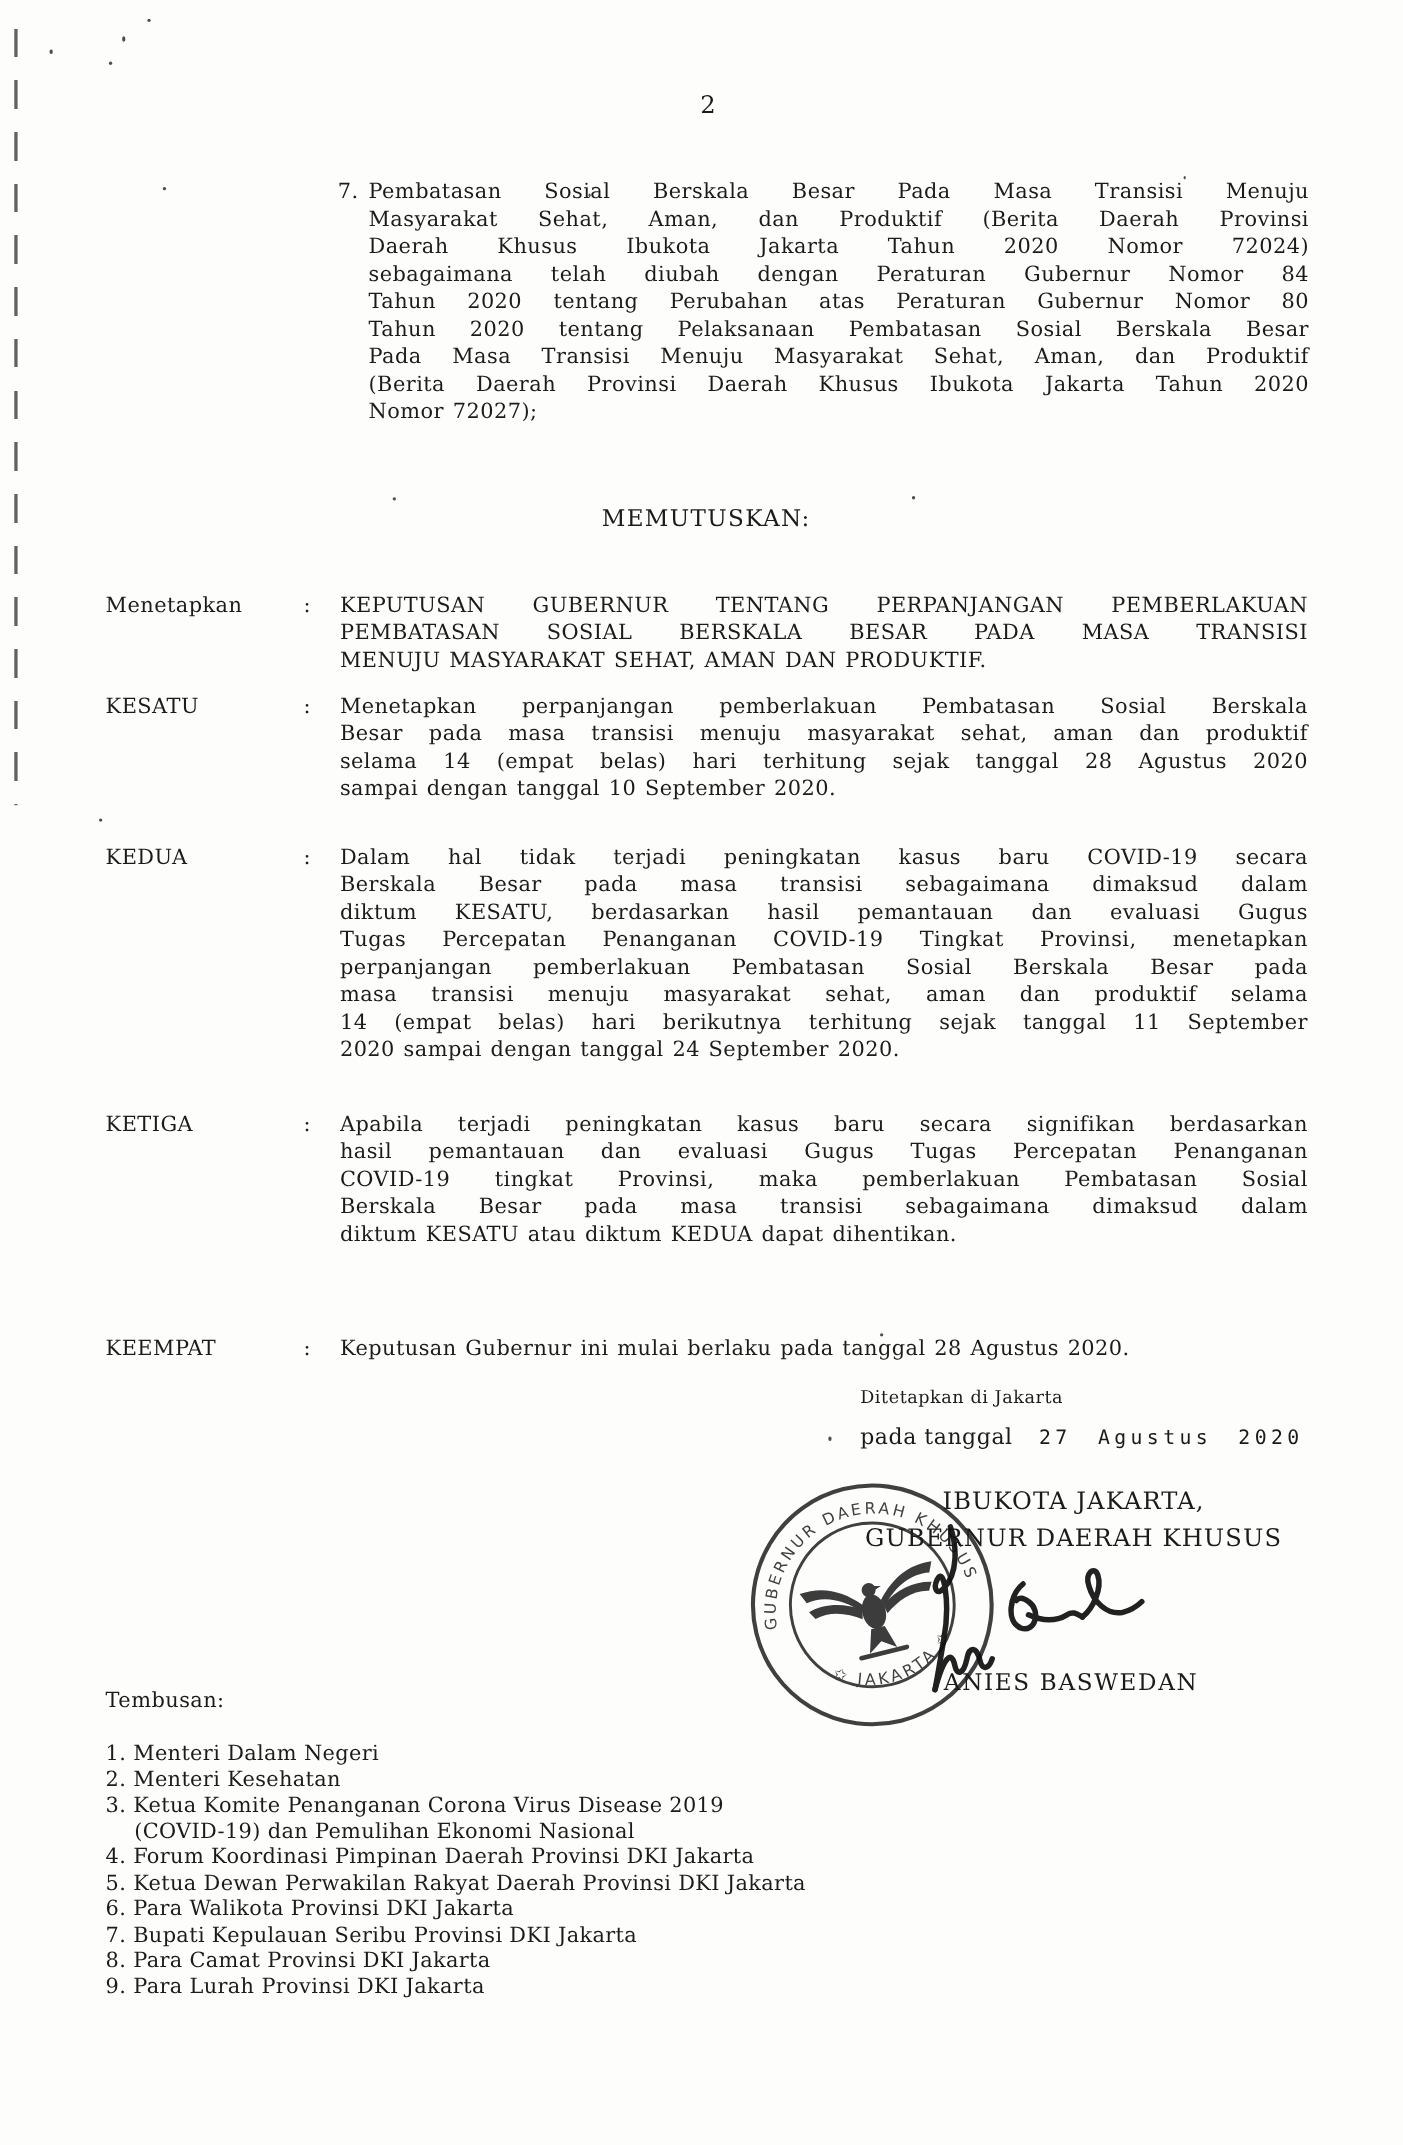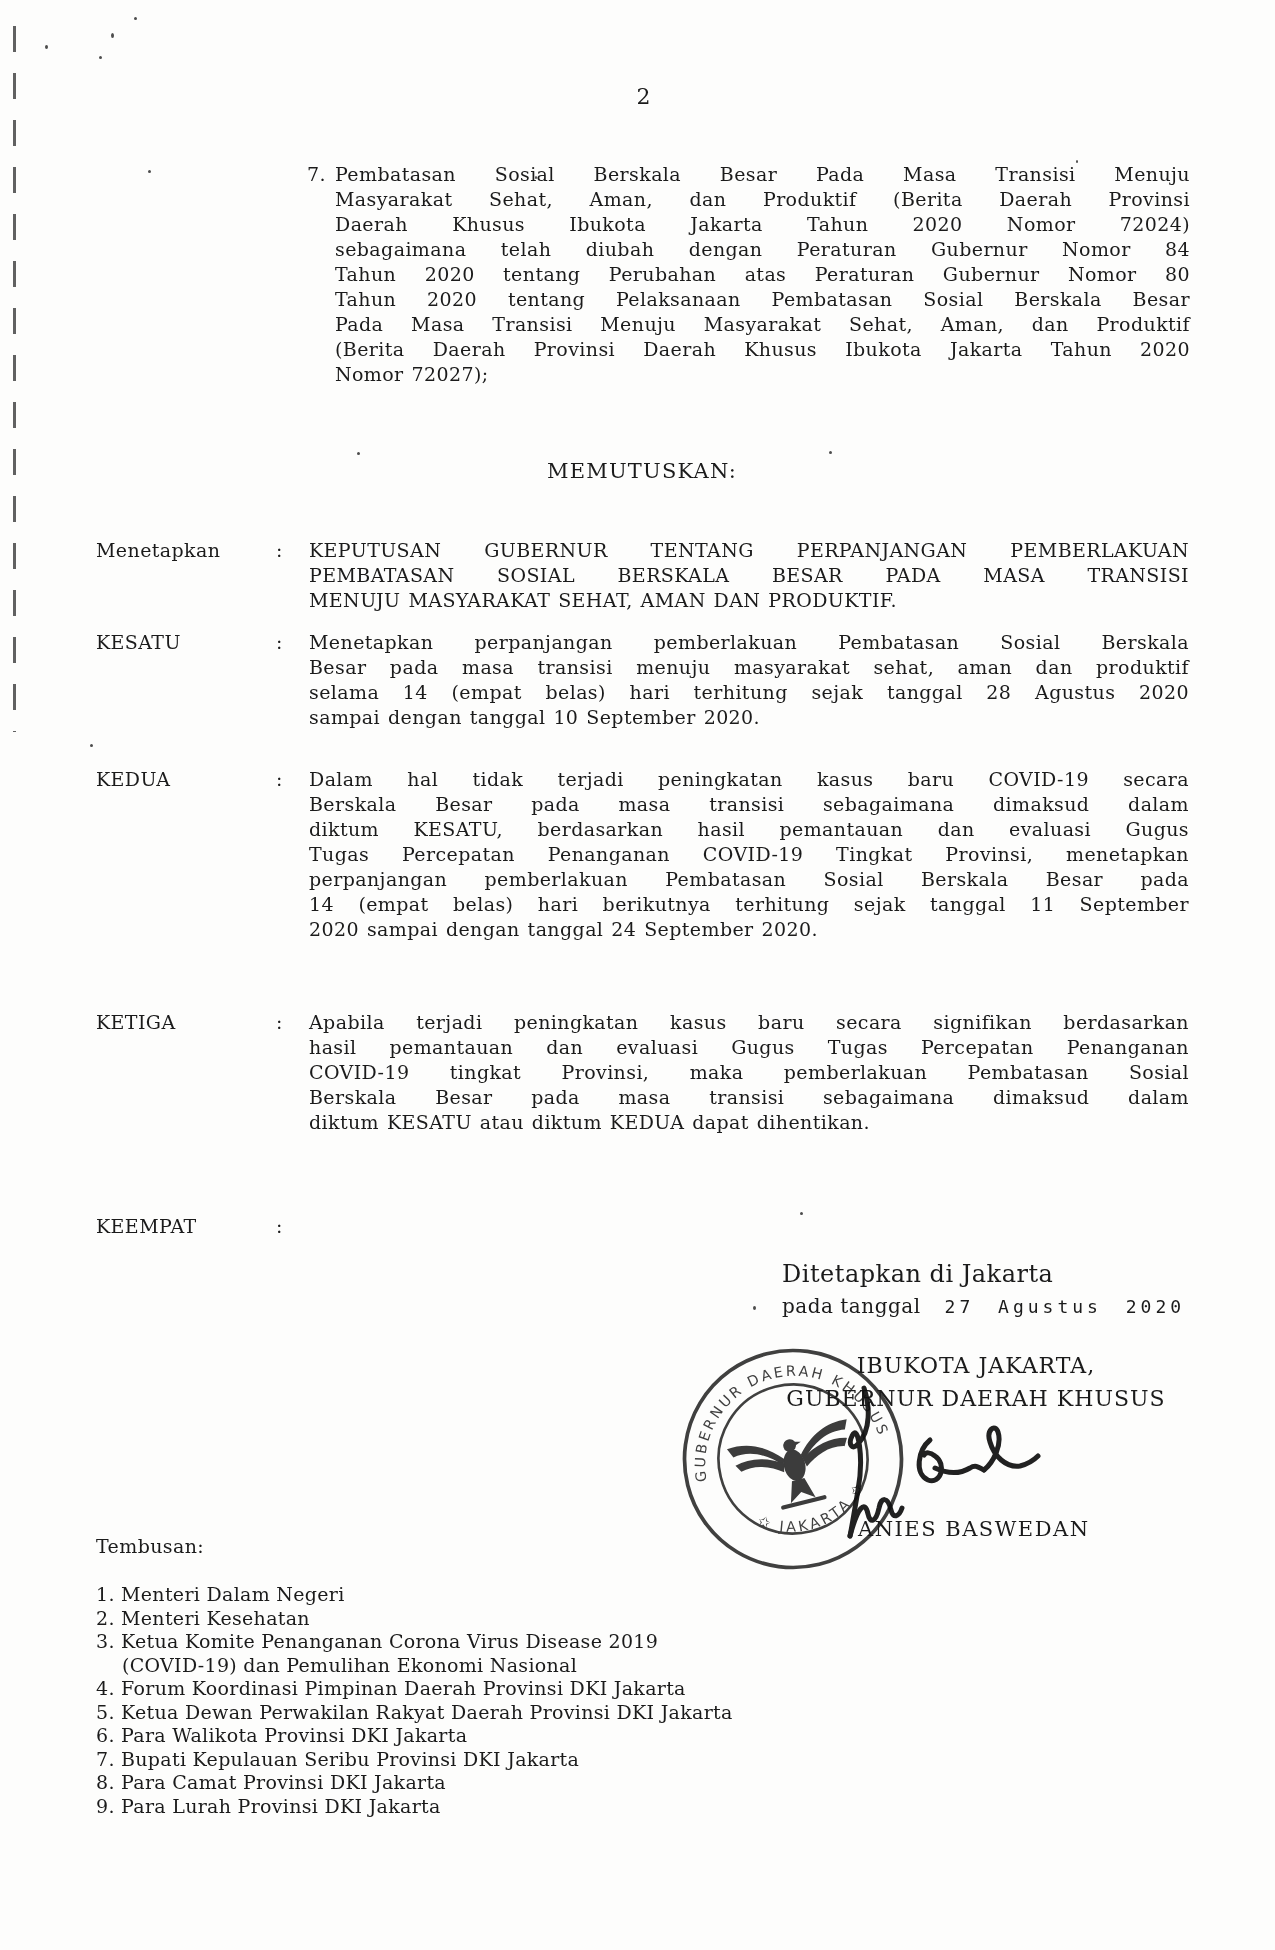--- a/index.html
+++ b/index.html
@@ -26,21 +26,21 @@
   .drow{left:96px;width:1095px;}
   .drow .dlabel{position:absolute;left:0;top:0;font-size:19px;letter-spacing:.4px;}
   .drow .dcolon{position:absolute;left:180px;top:0;font-size:19px;}
   .drow .dcontent{margin-left:213px;width:880px;}
   #row-menetapkan{top:538px;}
   #row-kesatu{top:630px;}
   #row-kedua{top:767px;}
   #row-ketiga{top:1010px;}
   #row-keempat{top:1214px;}
   
-  #closing-place{left:782px;top:1260px;font-size:24px;letter-spacing:.5px;}
+  #closing-place{left:782px;top:1260px;font-size:16px;letter-spacing:.5px;}
   #closing-date{left:782px;top:1294px;font-size:20px;letter-spacing:.5px;white-space:nowrap;}
   #closing-date .date-value{
     font-family:"DejaVu Sans Mono","Liberation Mono",monospace;
     font-size:18px;letter-spacing:4px;word-spacing:9px;margin-left:24px;
   }
   #office-block{left:770px;top:1349px;width:412px;text-align:center;font-size:22px;line-height:33px;letter-spacing:1px;white-space:nowrap;}
   #signatory-name{left:858px;top:1517px;font-size:21px;letter-spacing:1.5px;}
   #official-seal{left:676px;top:1342px;}
   #signature-svg{left:808px;top:1378px;}
   
@@ -101,40 +101,44 @@
 
 <div id="row-kedua" class="abs drow doc-text">
   <span class="dlabel">KEDUA</span>
   <span class="dcolon">:</span>
   <div class="dcontent">
       <div class="jline">Dalam hal tidak terjadi peningkatan kasus baru COVID-19 secara</div>
       <div class="jline">Berskala Besar pada masa transisi sebagaimana dimaksud dalam</div>
       <div class="jline">diktum KESATU, berdasarkan hasil pemantauan dan evaluasi Gugus</div>
       <div class="jline">Tugas Percepatan Penanganan COVID-19 Tingkat Provinsi, menetapkan</div>
       <div class="jline">perpanjangan pemberlakuan Pembatasan Sosial Berskala Besar pada</div>
+      <div class="jline">masa transisi menuju masyarakat sehat, aman dan produktif selama</div>
       <div class="jline">14 (empat belas) hari berikutnya terhitung sejak tanggal 11 September</div>
       <div class="jline last">2020 sampai dengan tanggal 24 September 2020.</div>
     </div>
 </div>
 
 <div id="row-ketiga" class="abs drow doc-text">
   <span class="dlabel">KETIGA</span>
   <span class="dcolon">:</span>
   <div class="dcontent">
       <div class="jline">Apabila terjadi peningkatan kasus baru secara signifikan berdasarkan</div>
       <div class="jline">hasil pemantauan dan evaluasi Gugus Tugas Percepatan Penanganan</div>
       <div class="jline">COVID-19 tingkat Provinsi, maka pemberlakuan Pembatasan Sosial</div>
       <div class="jline">Berskala Besar pada masa transisi sebagaimana dimaksud dalam</div>
       <div class="jline last">diktum KESATU atau diktum KEDUA dapat dihentikan.</div>
     </div>
 </div>
 
 <div id="row-keempat" class="abs drow doc-text">
   <span class="dlabel">KEEMPAT</span>
   <span class="dcolon">:</span>
+  <div class="dcontent">
+      <div class="jline last">Keputusan Gubernur ini mulai berlaku pada tanggal 28 Agustus 2020.</div>
+    </div>
 </div>
 
 <div id="closing-place" class="abs">Ditetapkan di Jakarta</div>
 <div id="closing-date" class="abs">
   <span>pada tanggal</span><span class="date-value">27 Agustus 2020</span>
 </div>
 
 <svg id="official-seal" class="abs" width="234" height="234" viewBox="0 0 220 220">
   <g transform="rotate(-14 110 110)" stroke="#262626" fill="none" opacity="0.88">
     <circle cx="110" cy="110" r="102" stroke-width="3.5"></circle>

